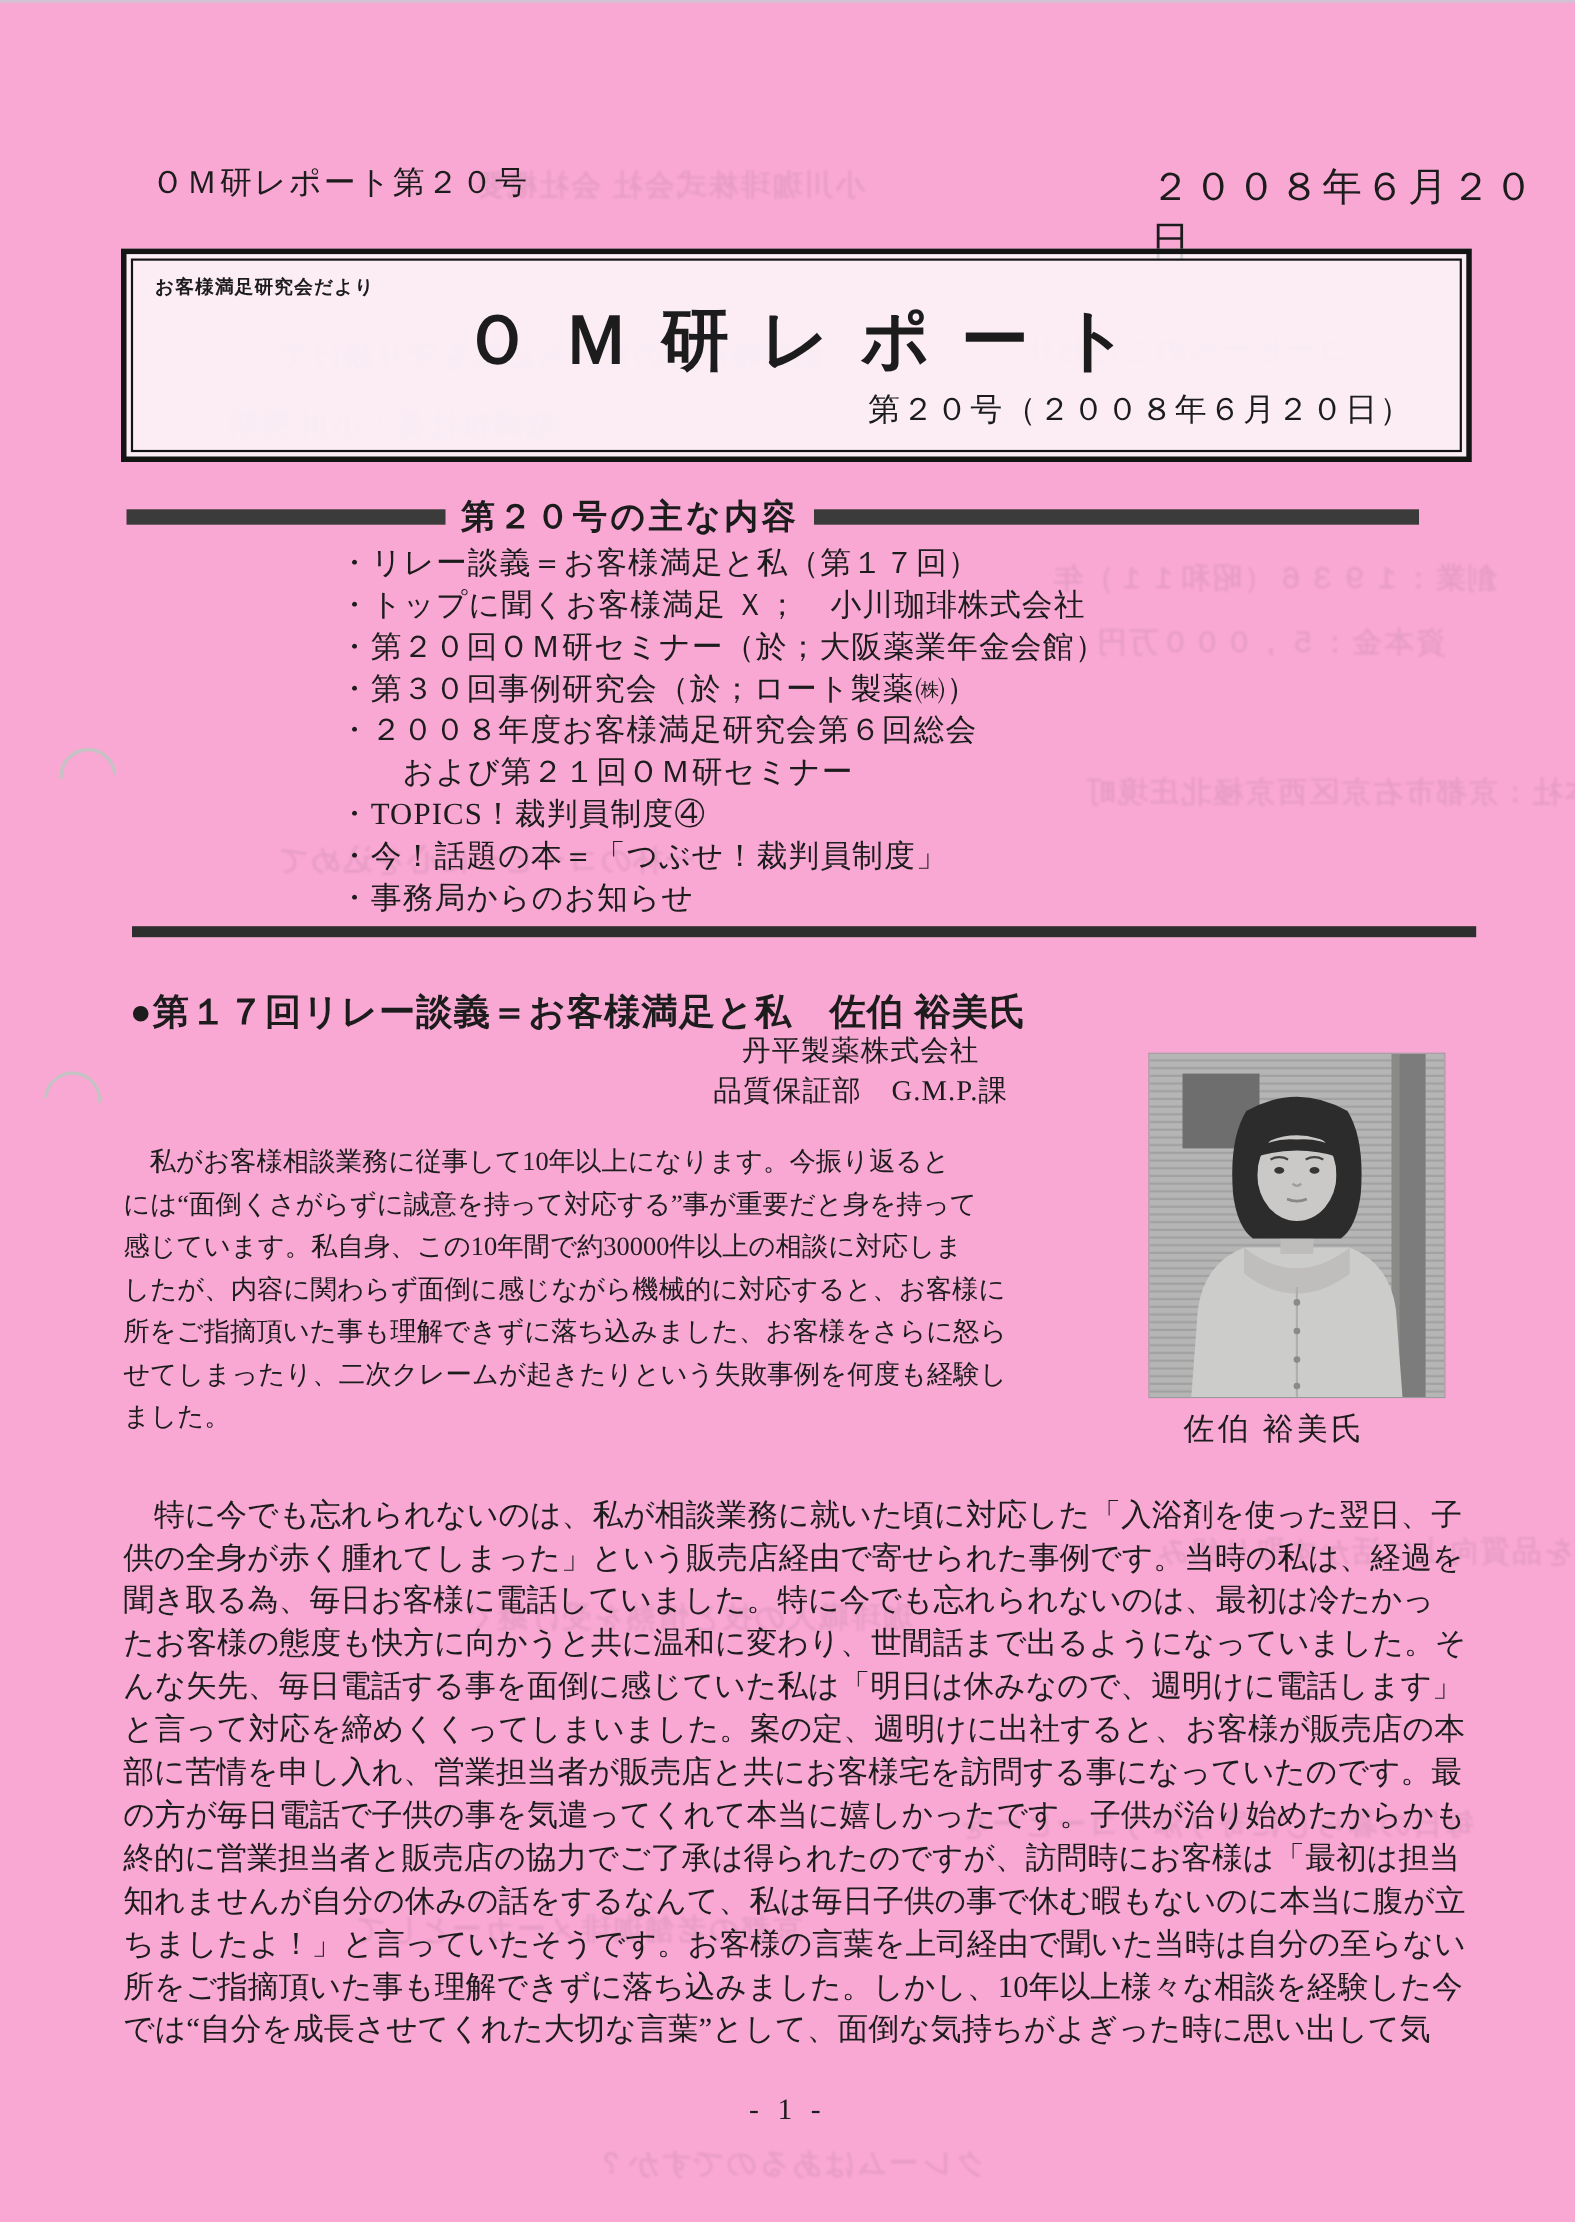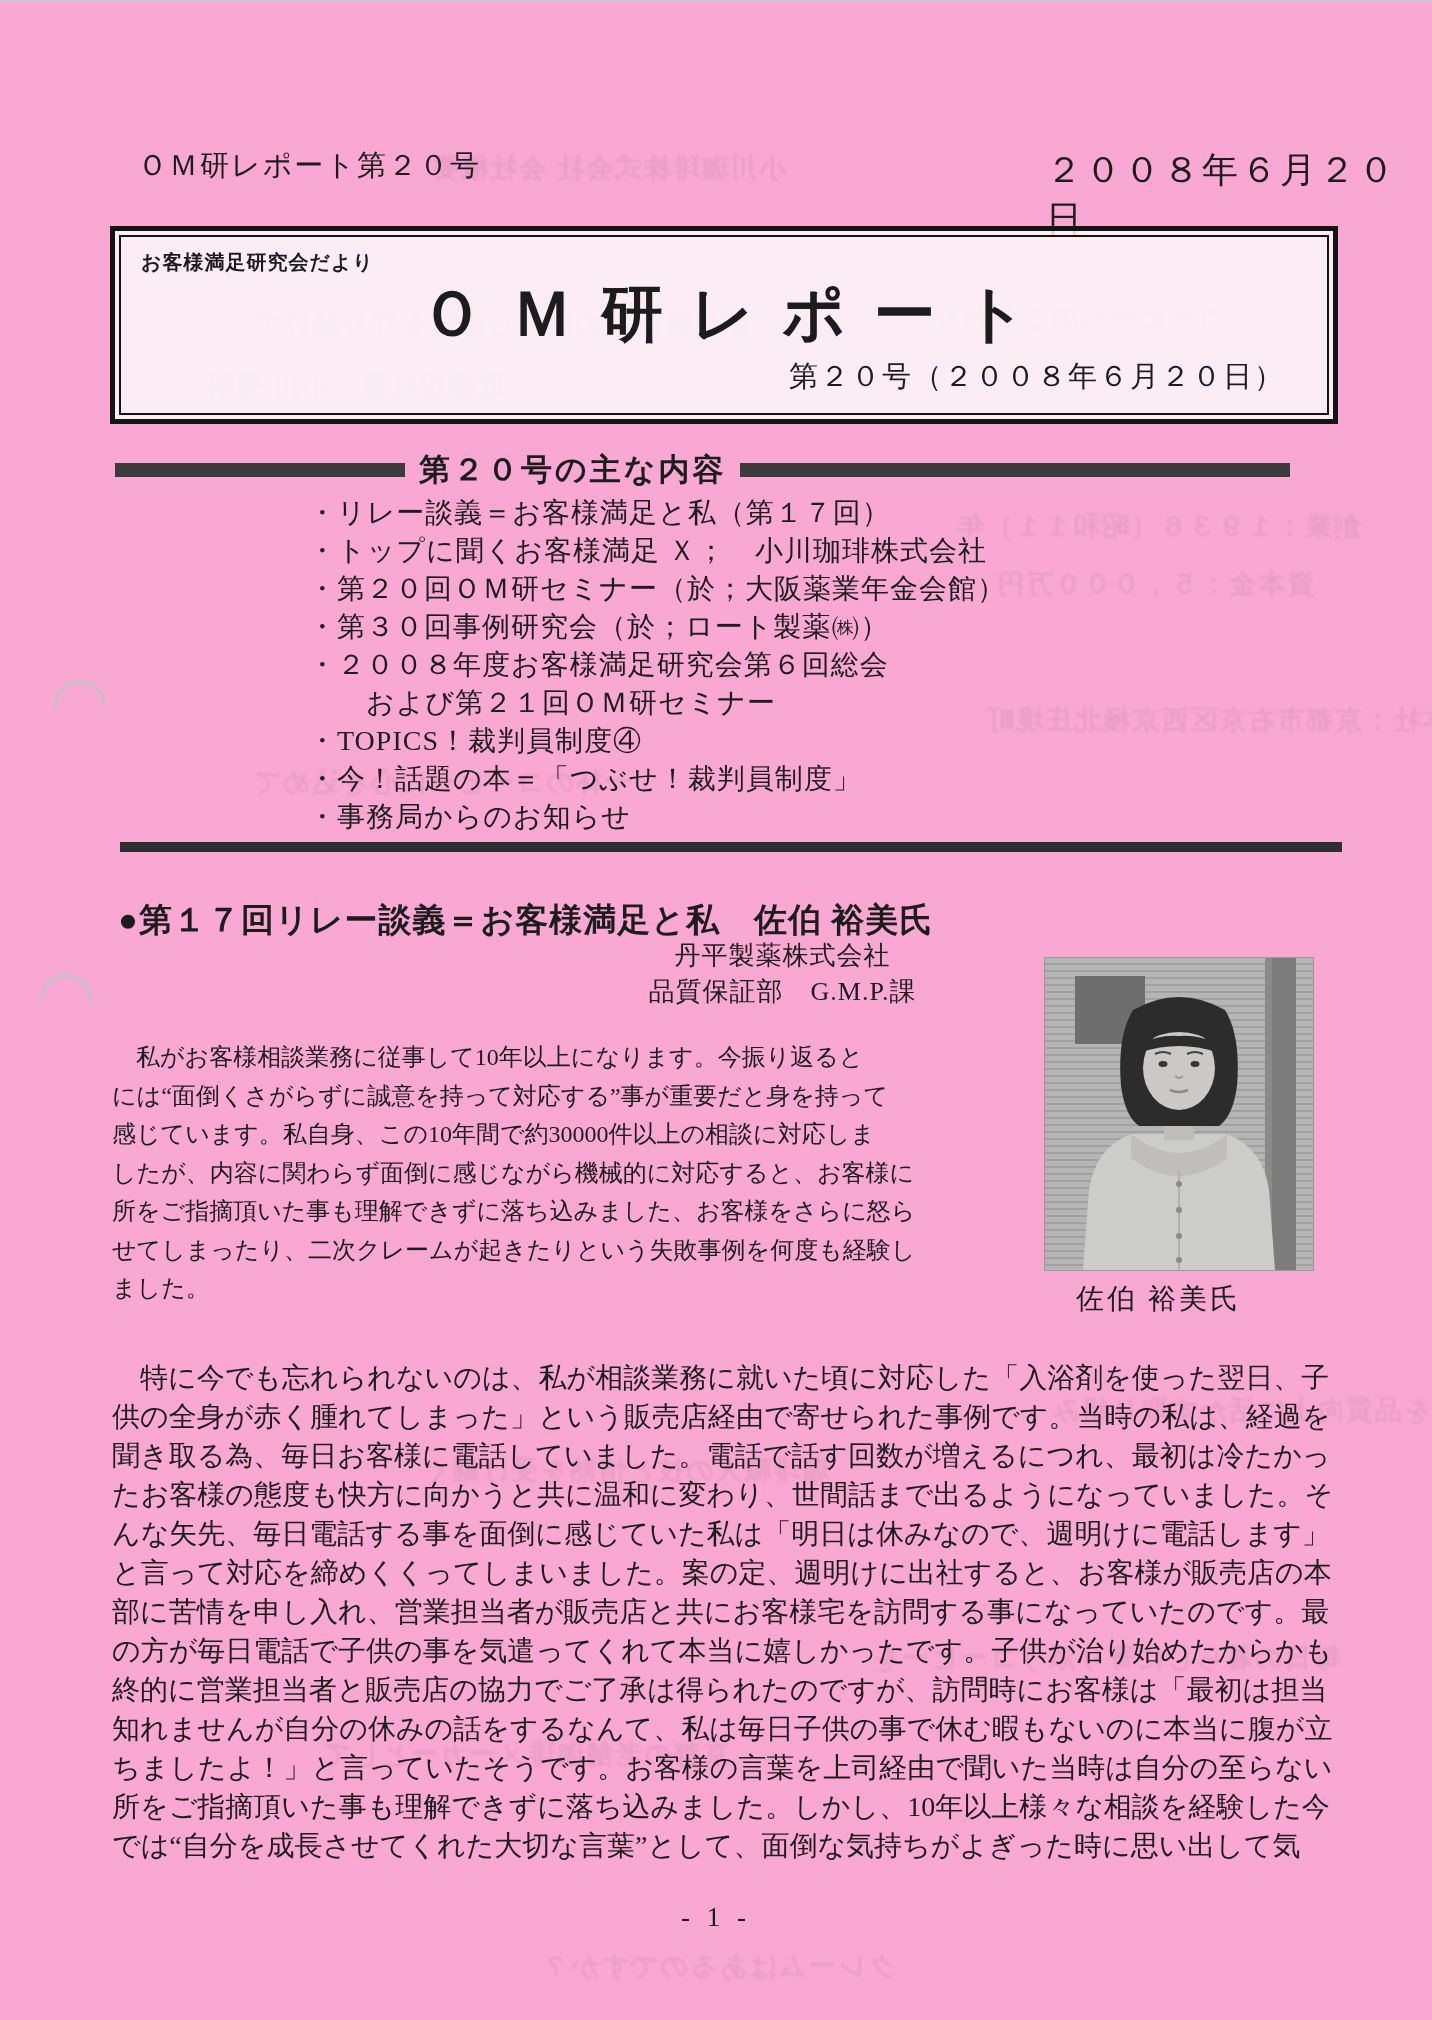--- a/index.html
+++ b/index.html
@@ -38,21 +38,21 @@
   
   .masthead{
     left:110px; top:226px; width:1228px;
     border:5px solid #141414;
     background:rgba(252,252,253,0.82);
   }
   .masthead-inner{
     margin:4px; border:2px solid #141414;
     padding:12px 20px 16px 20px;
   }
-  .kicker{ font-size:20px; letter-spacing:1px; font-weight:bold; font-family:Liberation Mono, monospace; }
+  .kicker{ font-size:17px; letter-spacing:1px; font-weight:bold; font-family:Liberation Mono, monospace; }
   .mast-title{
     margin-top:6px;
     font-size:62px; font-weight:600;
     text-align:center; letter-spacing:.45em; padding-left:.45em;
     line-height:1.05;
   }
   .mast-issue{ margin-top:10px; text-align:right; font-size:29px; letter-spacing:2px; padding-right:22px; }
 
   
   .contents-heading{
@@ -200,21 +200,21 @@
       <path d="M142 96 Q150 92 158 96" stroke="#4a4038" stroke-width="2" fill="none"></path>
       <path d="M130 118 Q134 122 138 118" stroke="#b59a85" stroke-width="2" fill="none"></path>
       <path d="M125 132 Q134 136 143 132" stroke="#a2826d" stroke-width="2.5" fill="none"></path>
     </svg>
   </div>
   <div class="content photo-caption">佐伯 裕美氏</div>
 
   <div class="content para2">
       <div class="pline">　特に今でも忘れられないのは、私が相談業務に就いた頃に対応した「入浴剤を使った翌日、子</div>
       <div class="pline">供の全身が赤く腫れてしまった」という販売店経由で寄せられた事例です。当時の私は、経過を</div>
-      <div class="pline">聞き取る為、毎日お客様に電話していました。電話で話す回数が増えるにつれ、最初は冷たかっ</div>
+      <div class="pline">聞き取る為、毎日お客様に電話していました。特に今でも忘れられないのは、最初は冷たかっ</div>
       <div class="pline">たお客様の態度も快方に向かうと共に温和に変わり、世間話まで出るようになっていました。そ</div>
       <div class="pline">んな矢先、毎日電話する事を面倒に感じていた私は「明日は休みなので、週明けに電話します」</div>
       <div class="pline">と言って対応を締めくくってしまいました。案の定、週明けに出社すると、お客様が販売店の本</div>
       <div class="pline">部に苦情を申し入れ、営業担当者が販売店と共にお客様宅を訪問する事になっていたのです。最</div>
       <div class="pline">の方が毎日電話で子供の事を気遣ってくれて本当に嬉しかったです。子供が治り始めたからかも</div>
       <div class="pline">終的に営業担当者と販売店の協力でご了承は得られたのですが、訪問時にお客様は「最初は担当</div>
       <div class="pline">知れませんが自分の休みの話をするなんて、私は毎日子供の事で休む暇もないのに本当に腹が立</div>
       <div class="pline">ちましたよ！」と言っていたそうです。お客様の言葉を上司経由で聞いた当時は自分の至らない</div>
       <div class="pline">所をご指摘頂いた事も理解できずに落ち込みました。しかし、10年以上様々な相談を経験した今</div>
       <div class="pline">では“自分を成長させてくれた大切な言葉”として、面倒な気持ちがよぎった時に思い出して気</div>

